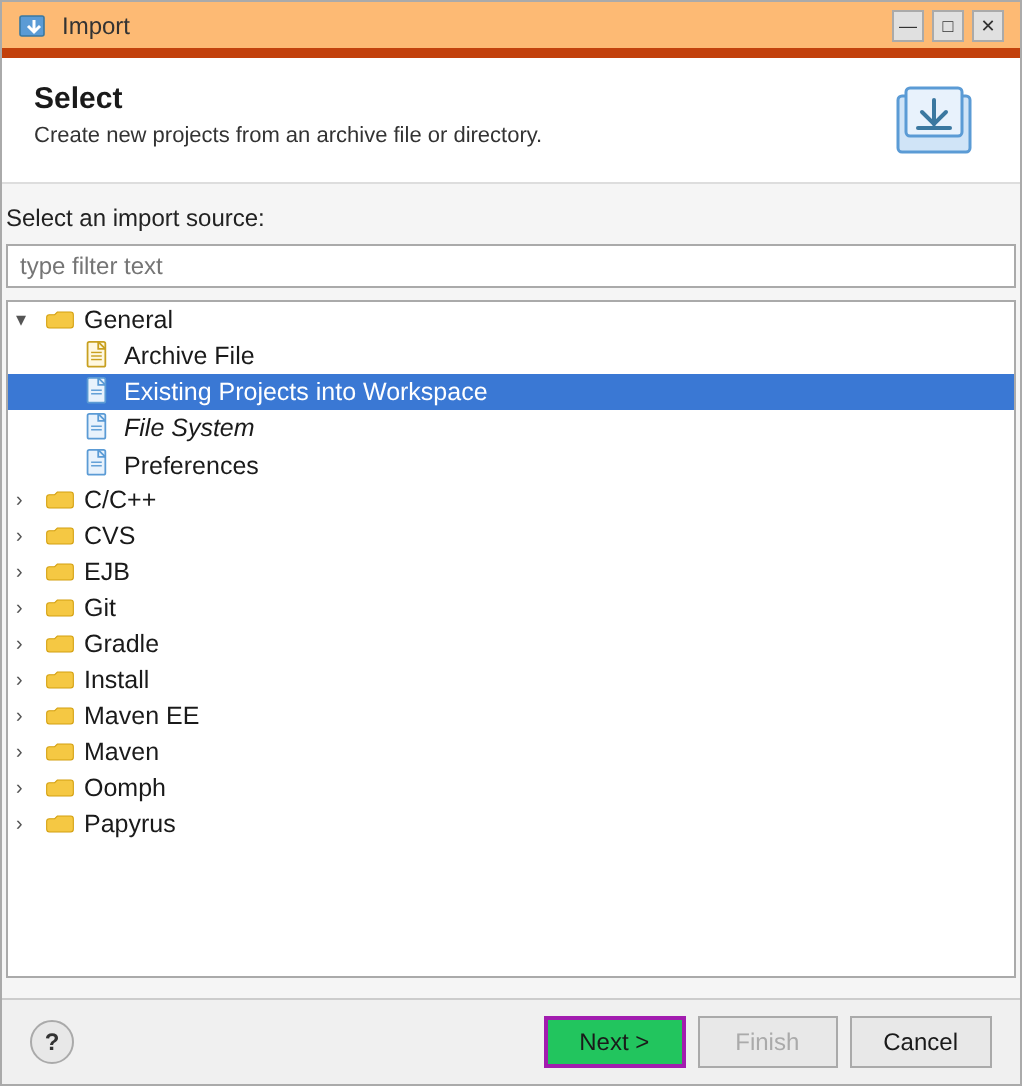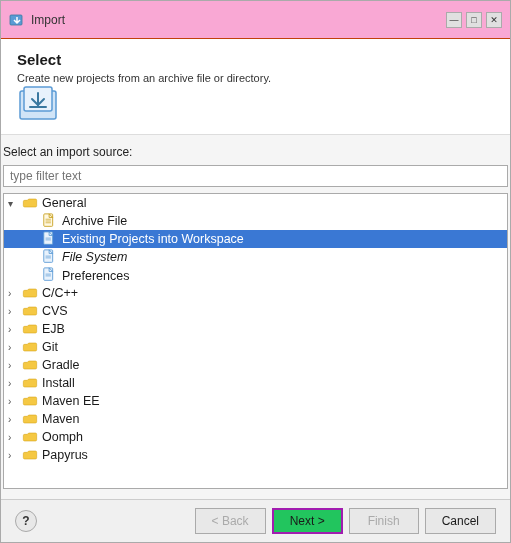--- a/index.html
+++ b/index.html
@@ -16,27 +16,27 @@
     .dialog {
       width: 511px;
       height: 543px;
       background: #f5f5f5;
       border: 1px solid #aaa;
       display: flex;
       flex-direction: column;
       box-shadow: 2px 2px 8px rgba(0,0,0,0.3);
     }
     .title-bar {
-      background: #f9a8d4;
-      border-bottom: 1px solid #c2410c;
+      background: #fdba74;
+      border-bottom: 5px solid #c2410c;
       padding: 4px 8px;
       display: flex;
       align-items: center;
       gap: 6px;
-      height: 38px;
+      height: 28px;
     }
     .title-bar-icon {
       width: 16px;
       height: 16px;
     }
     .title-bar-text {
       font-size: 12px;
       color: #333;
       flex: 1;
     }
@@ -56,21 +56,20 @@
       font-size: 9px;
       color: #333;
     }
     .header-section {
       background: #fff;
       padding: 12px 16px 10px 16px;
       display: flex;
       align-items: flex-start;
       justify-content: space-between;
       border-bottom: 1px solid #ddd;
-      flex-direction: column;
     }
     .header-text h2 {
       font-size: 15px;
       font-weight: bold;
       color: #1a1a1a;
       margin-bottom: 4px;
     }
     .header-text p {
       font-size: 11px;
       color: #333;
@@ -363,19 +362,18 @@
           <span>Papyrus</span>
         </div>
       </div>
   </div>
 
   <div class="footer-section">
     <div class="footer-left">
       <div class="help-btn">?</div>
     </div>
     <div class="footer-right">
-      <button class="btn disabled">&lt; Back</button>
       <button class="btn primary">Next &gt;</button>
       <button class="btn disabled">Finish</button>
       <button class="btn">Cancel</button>
     </div>
   </div>
 </div>
 
 </body></html>

